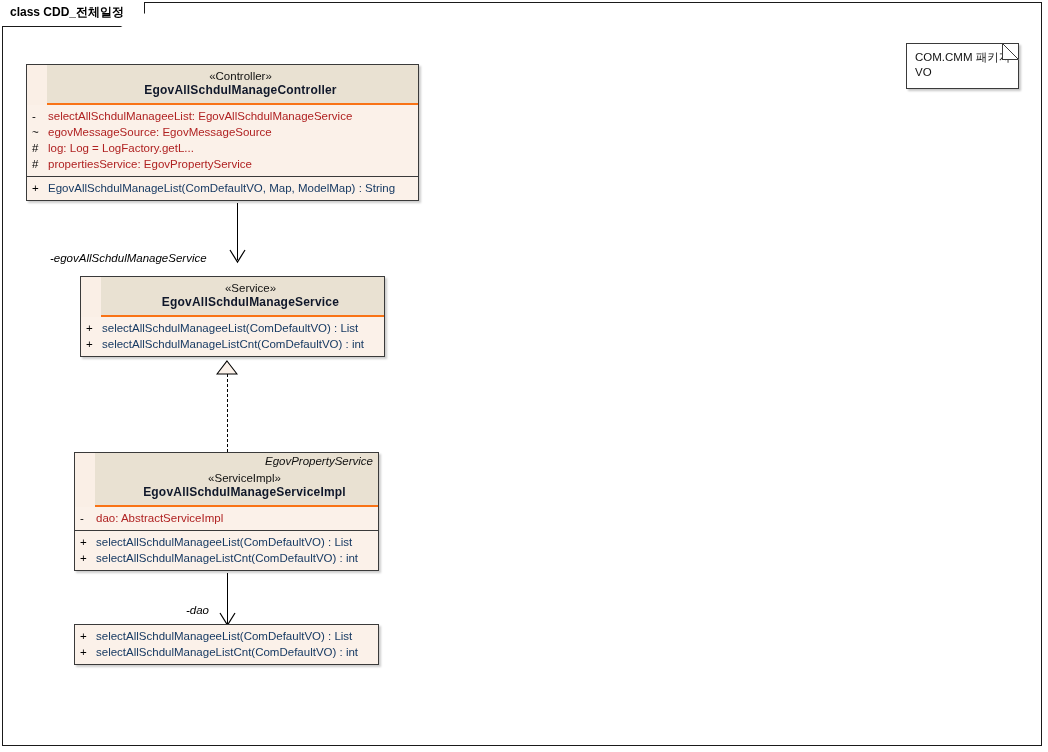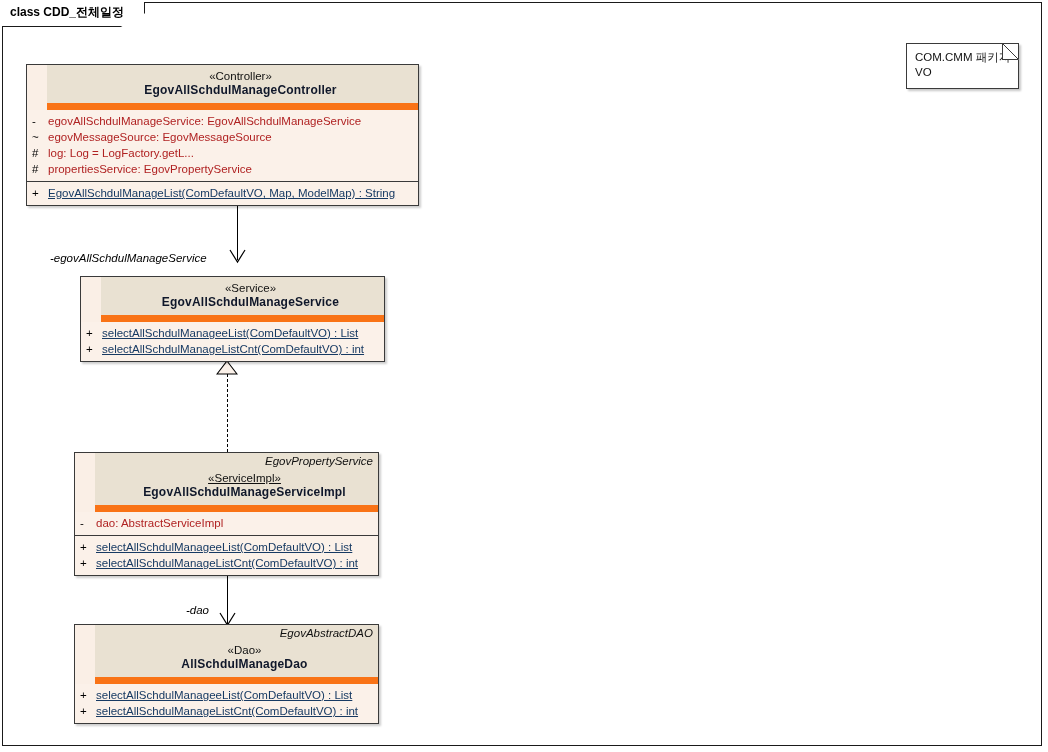--- a/index.html
+++ b/index.html
@@ -61,21 +61,21 @@
   .uml-class {
     position: absolute;
     box-sizing: border-box;
     border: 1px solid #3a3a3a;
     background: #faefe6;
     box-shadow: 2px 2px 2px rgba(0,0,0,0.20);
     overflow: hidden;
   }
   .uml-header {
     background: #e9e1d2;
-    border-bottom: 7px solid #f97316;
+    border-bottom: 2px solid #f97316;
     padding: 4px 6px 5px 22px;
     text-align: center;
     position: relative;
     margin-left: 20px;
   }
   .parent-class {
     position: absolute;
     right: 5px;
     top: 2px;
     font-size: 11.5px;
@@ -118,21 +118,20 @@
     flex: 0 0 16px;
     text-align: left;
     color: #000000;
     font-size: 11.5px;
   }
   .member-attr {
     color: #b02222;
   }
   .member-op {
     color: #173a63;
-    text-decoration: underline;
   }
 
   
   .conn {
     position: absolute;
     background: #000000;
   }
   .conn-v {
     width: 1px;
   }
@@ -217,21 +216,21 @@
   <div class="conn-label" style="left:186px; top:604px;">-dao</div>
 
   <div class="uml-class" style="left:26px; top:64px; width:393px;">
     <div class="uml-header">
       <div class="stereotype">«Controller»</div>
       <div class="class-name">EgovAllSchdulManageController</div>
     </div>
     <div class="uml-compartment attrs">
       <div class="uml-row">
         <span class="vis">-</span>
-        <span class="member-attr">egovAllSchdulManageService: EgovAllSchdulManageService</span>
+        <span class="member-attr">selectAllSchdulManageeList: EgovAllSchdulManageService</span>
       </div>
       <div class="uml-row">
         <span class="vis">~</span>
         <span class="member-attr">egovMessageSource: EgovMessageSource</span>
       </div>
       <div class="uml-row">
         <span class="vis">#</span>
         <span class="member-attr">log: Log = LogFactory.getL...</span>
       </div>
       <div class="uml-row">
@@ -260,21 +259,21 @@
       <div class="uml-row">
         <span class="vis">+</span>
         <span class="member-op">selectAllSchdulManageListCnt(ComDefaultVO) : int</span>
       </div>
     </div>
   </div>
 
   <div class="uml-class" style="left:74px; top:452px; width:305px;">
     <div class="uml-header">
       <div class="parent-class">EgovPropertyService</div>
-      <div class="stereotype" style="margin-top:14px;text-decoration:underline;">«ServiceImpl»</div>
+      <div class="stereotype" style="margin-top:14px;">«ServiceImpl»</div>
       <div class="class-name">EgovAllSchdulManageServiceImpl</div>
     </div>
     <div class="uml-compartment attrs">
       <div class="uml-row">
         <span class="vis">-</span>
         <span class="member-attr">dao: AbstractServiceImpl</span>
       </div>
     </div>
     <div class="uml-compartment">
       <div class="uml-row">
@@ -282,25 +281,20 @@
         <span class="member-op">selectAllSchdulManageeList(ComDefaultVO) : List</span>
       </div>
       <div class="uml-row">
         <span class="vis">+</span>
         <span class="member-op">selectAllSchdulManageListCnt(ComDefaultVO) : int</span>
       </div>
     </div>
   </div>
 
   <div class="uml-class" style="left:74px; top:624px; width:305px;">
-    <div class="uml-header">
-      <div class="parent-class">EgovAbstractDAO</div>
-      <div class="stereotype" style="margin-top:14px;">«Dao»</div>
-      <div class="class-name">AllSchdulManageDao</div>
-    </div>
     <div class="uml-compartment">
       <div class="uml-row">
         <span class="vis">+</span>
         <span class="member-op">selectAllSchdulManageeList(ComDefaultVO) : List</span>
       </div>
       <div class="uml-row">
         <span class="vis">+</span>
         <span class="member-op">selectAllSchdulManageListCnt(ComDefaultVO) : int</span>
       </div>
     </div>

